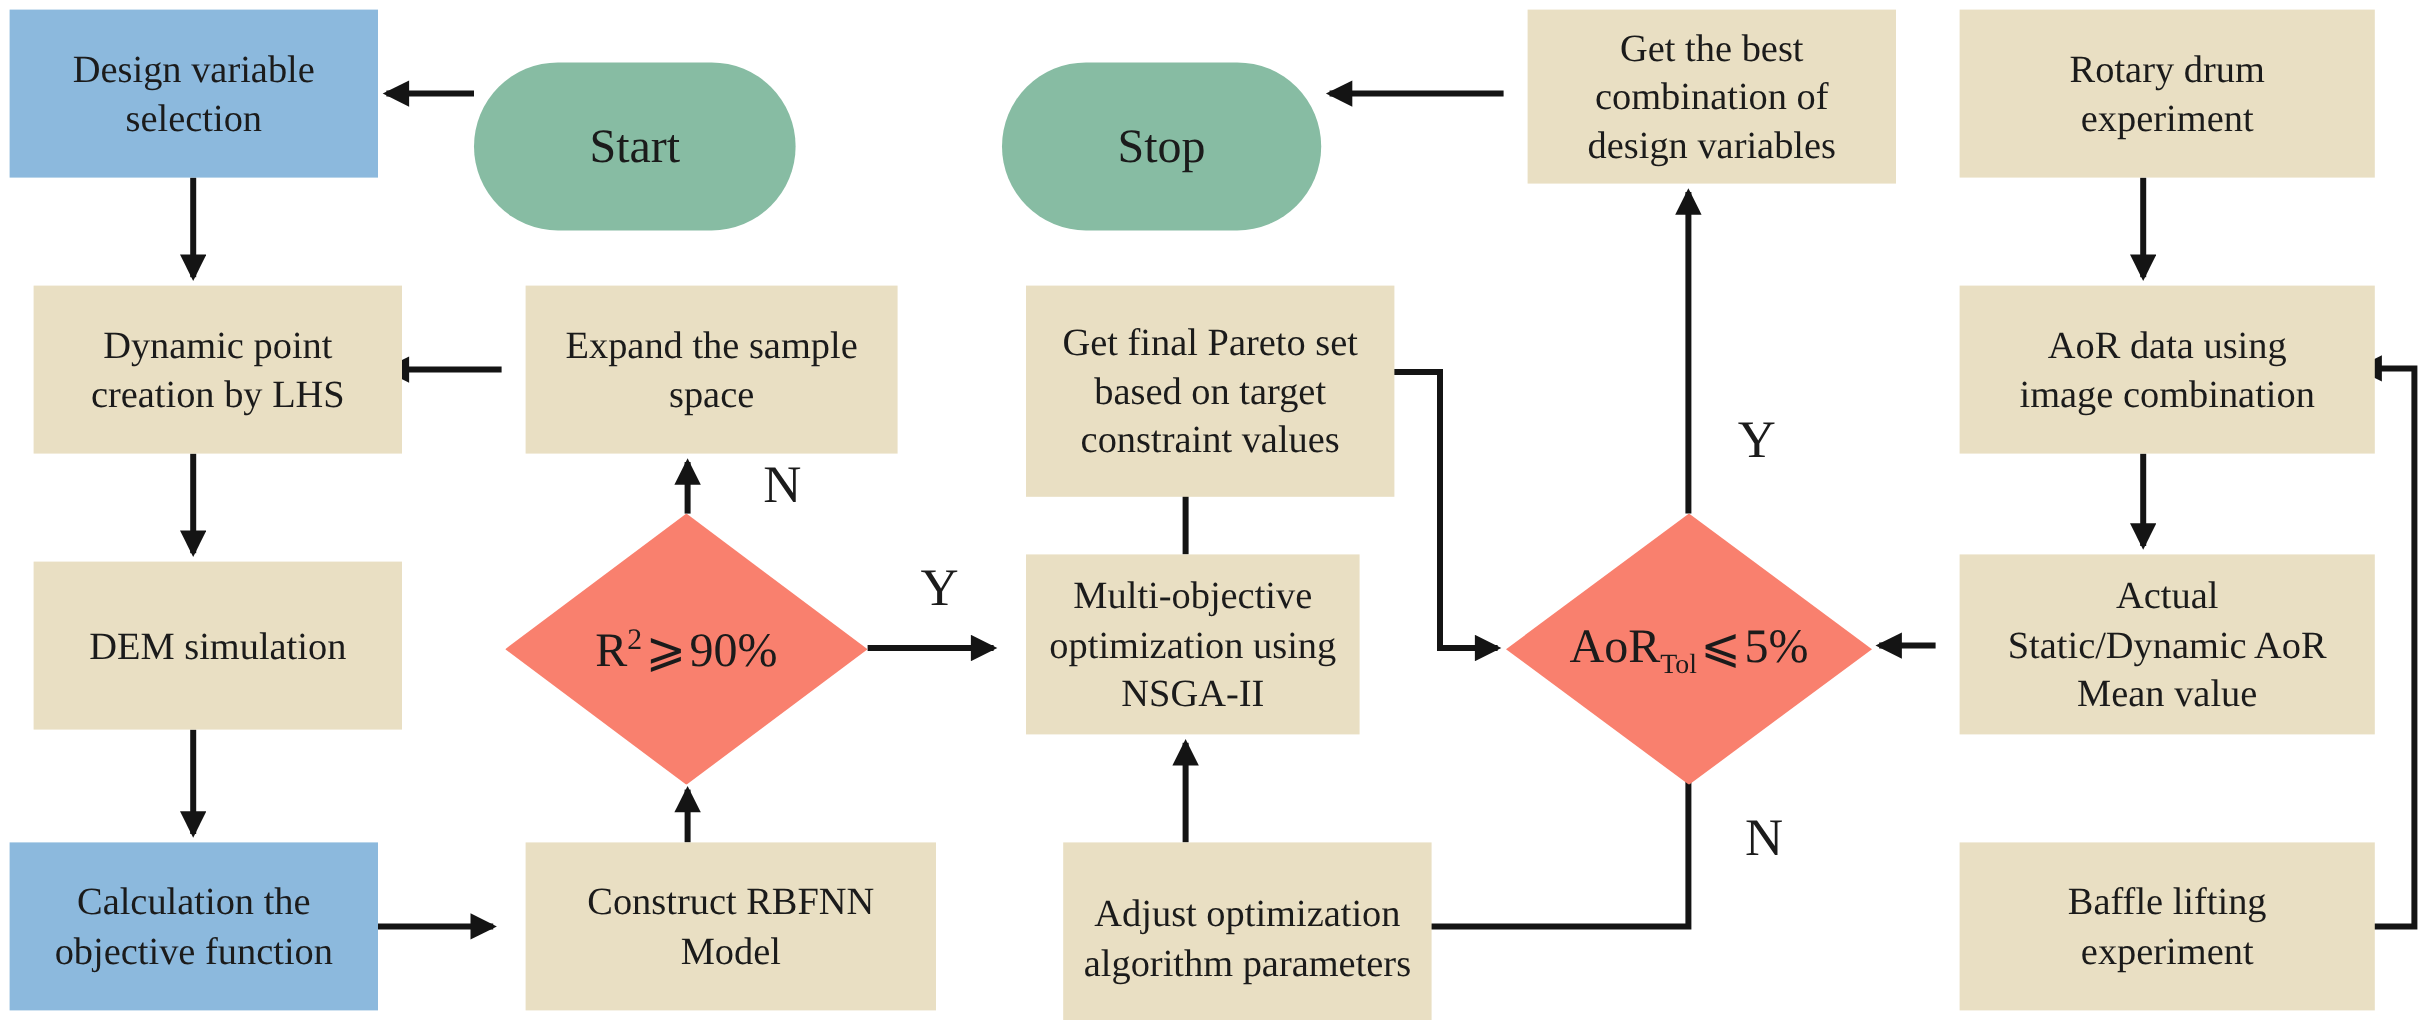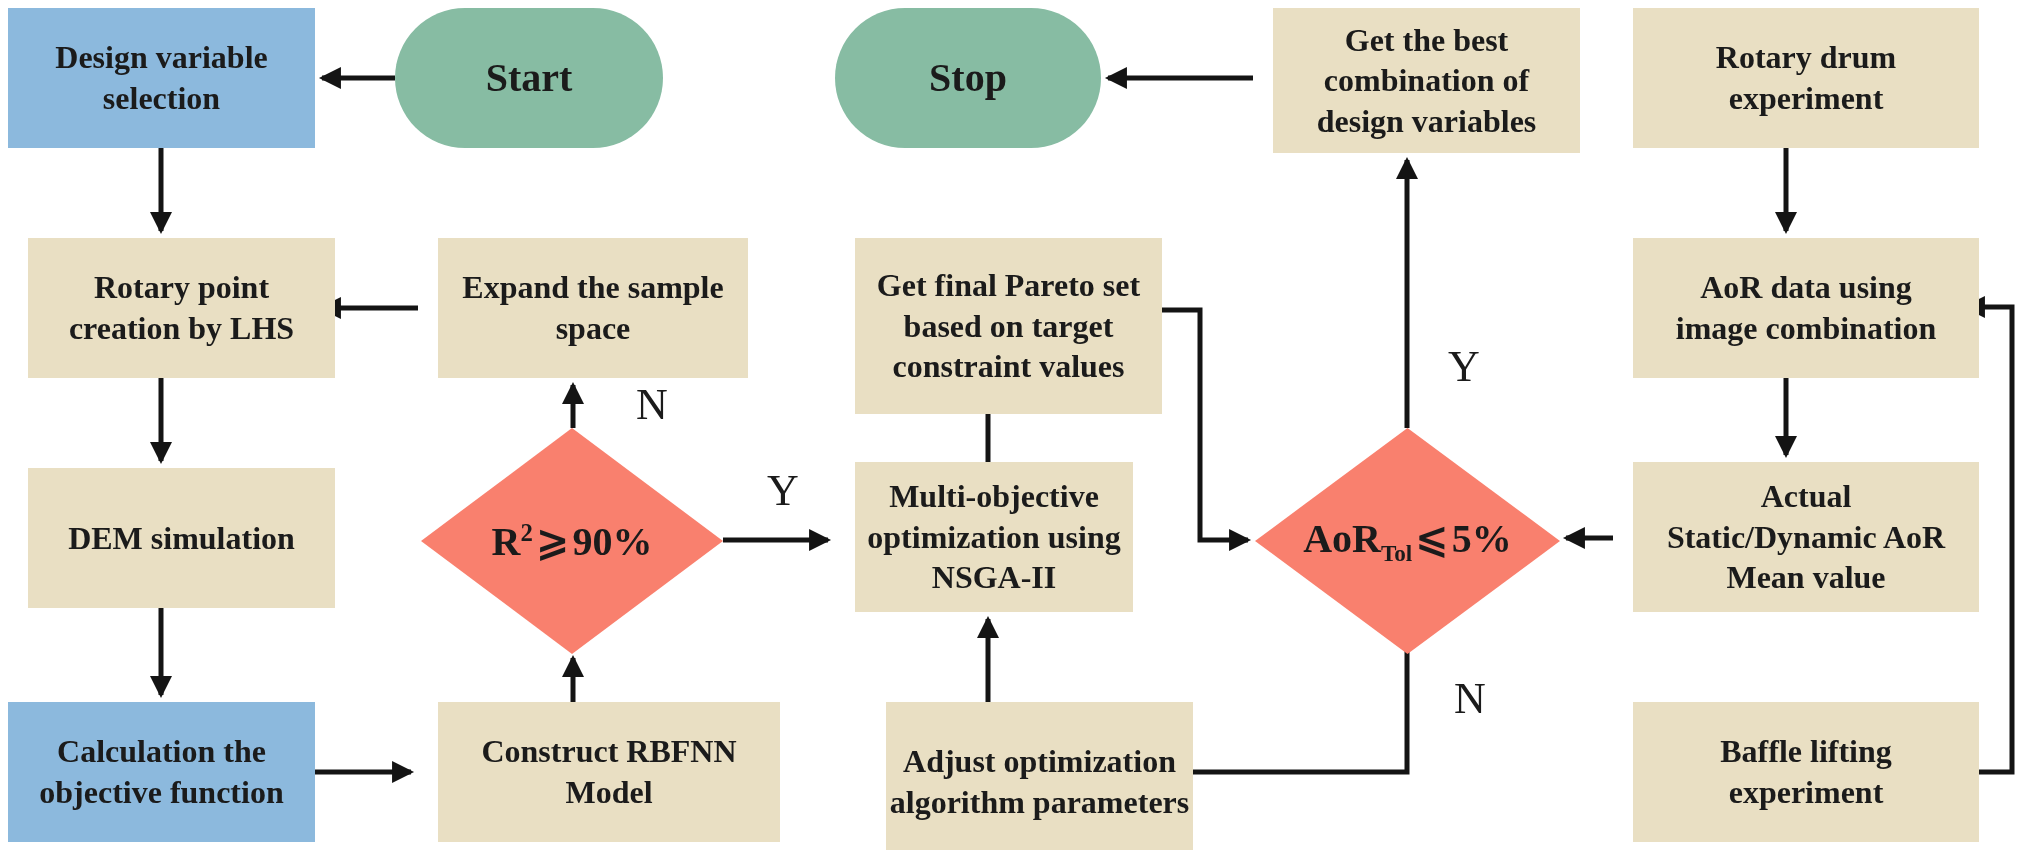--- a/index.html
+++ b/index.html
@@ -22,32 +22,30 @@
   }
   .wires{position:absolute;left:0;top:0;width:2025px;height:850px;}
   .wires polyline{fill:none;stroke:var(--line);stroke-width:5;}
   .wires #arrowhead path{fill:var(--line);stroke:none;}
   .node{
     position:absolute;
     display:flex;align-items:center;justify-content:center;
     text-align:center;
     font-size:32px;line-height:1.27;
     white-space:pre-line;
-    font-weight:bold;
   }
   .process{background:var(--process-fill);margin-left:20px;}
   .highlight{background:var(--highlight-fill);}
-  .terminal{background:var(--terminal-fill);border-radius:72px;font-size:40px;}
+  .terminal{background:var(--terminal-fill);border-radius:72px;font-size:40px;margin-top:44px;}
   .diamond{
     position:absolute;
     display:flex;align-items:center;justify-content:center;
     background:var(--decision-fill);
     clip-path:polygon(50% 0,100% 50%,50% 100%,0 50%);
     font-size:40px;
-    font-weight:bold;
   }
   .diamond sup{font-size:0.62em;}
   .diamond sub{font-size:0.58em;text-align:right;}
   .op{font-family:"DejaVu Sans","DejaVu Serif","Liberation Serif",serif;padding:0 3px;}
   .branch-label{
     position:absolute;
     transform:translate(-50%,-50%);
     font-size:44px;
   }
 </style>
@@ -81,21 +79,21 @@
     <polyline points="1786,148 1786,231" marker-end="url(#arrowhead)"></polyline>
     <polyline points="1786,378 1786,455" marker-end="url(#arrowhead)"></polyline>
     <polyline points="1959,772 2012,772 2012,307 1966,307" marker-end="url(#arrowhead)"></polyline>
   </svg>
 
   <div class="node highlight" style="left:8px;top:8px;width:307px;height:140px">
     <span>Design variable
 selection</span>
   </div>
   <div class="node process" style="left:8px;top:238px;width:307px;height:140px">
-    <span>Rotary point
+    <span>Dynamic point
 creation by LHS</span>
   </div>
   <div class="node process" style="left:8px;top:468px;width:307px;height:140px">
     <span>DEM simulation</span>
   </div>
   <div class="node highlight" style="left:8px;top:702px;width:307px;height:140px">
     <span>Calculation the
 objective function</span>
   </div>
 

